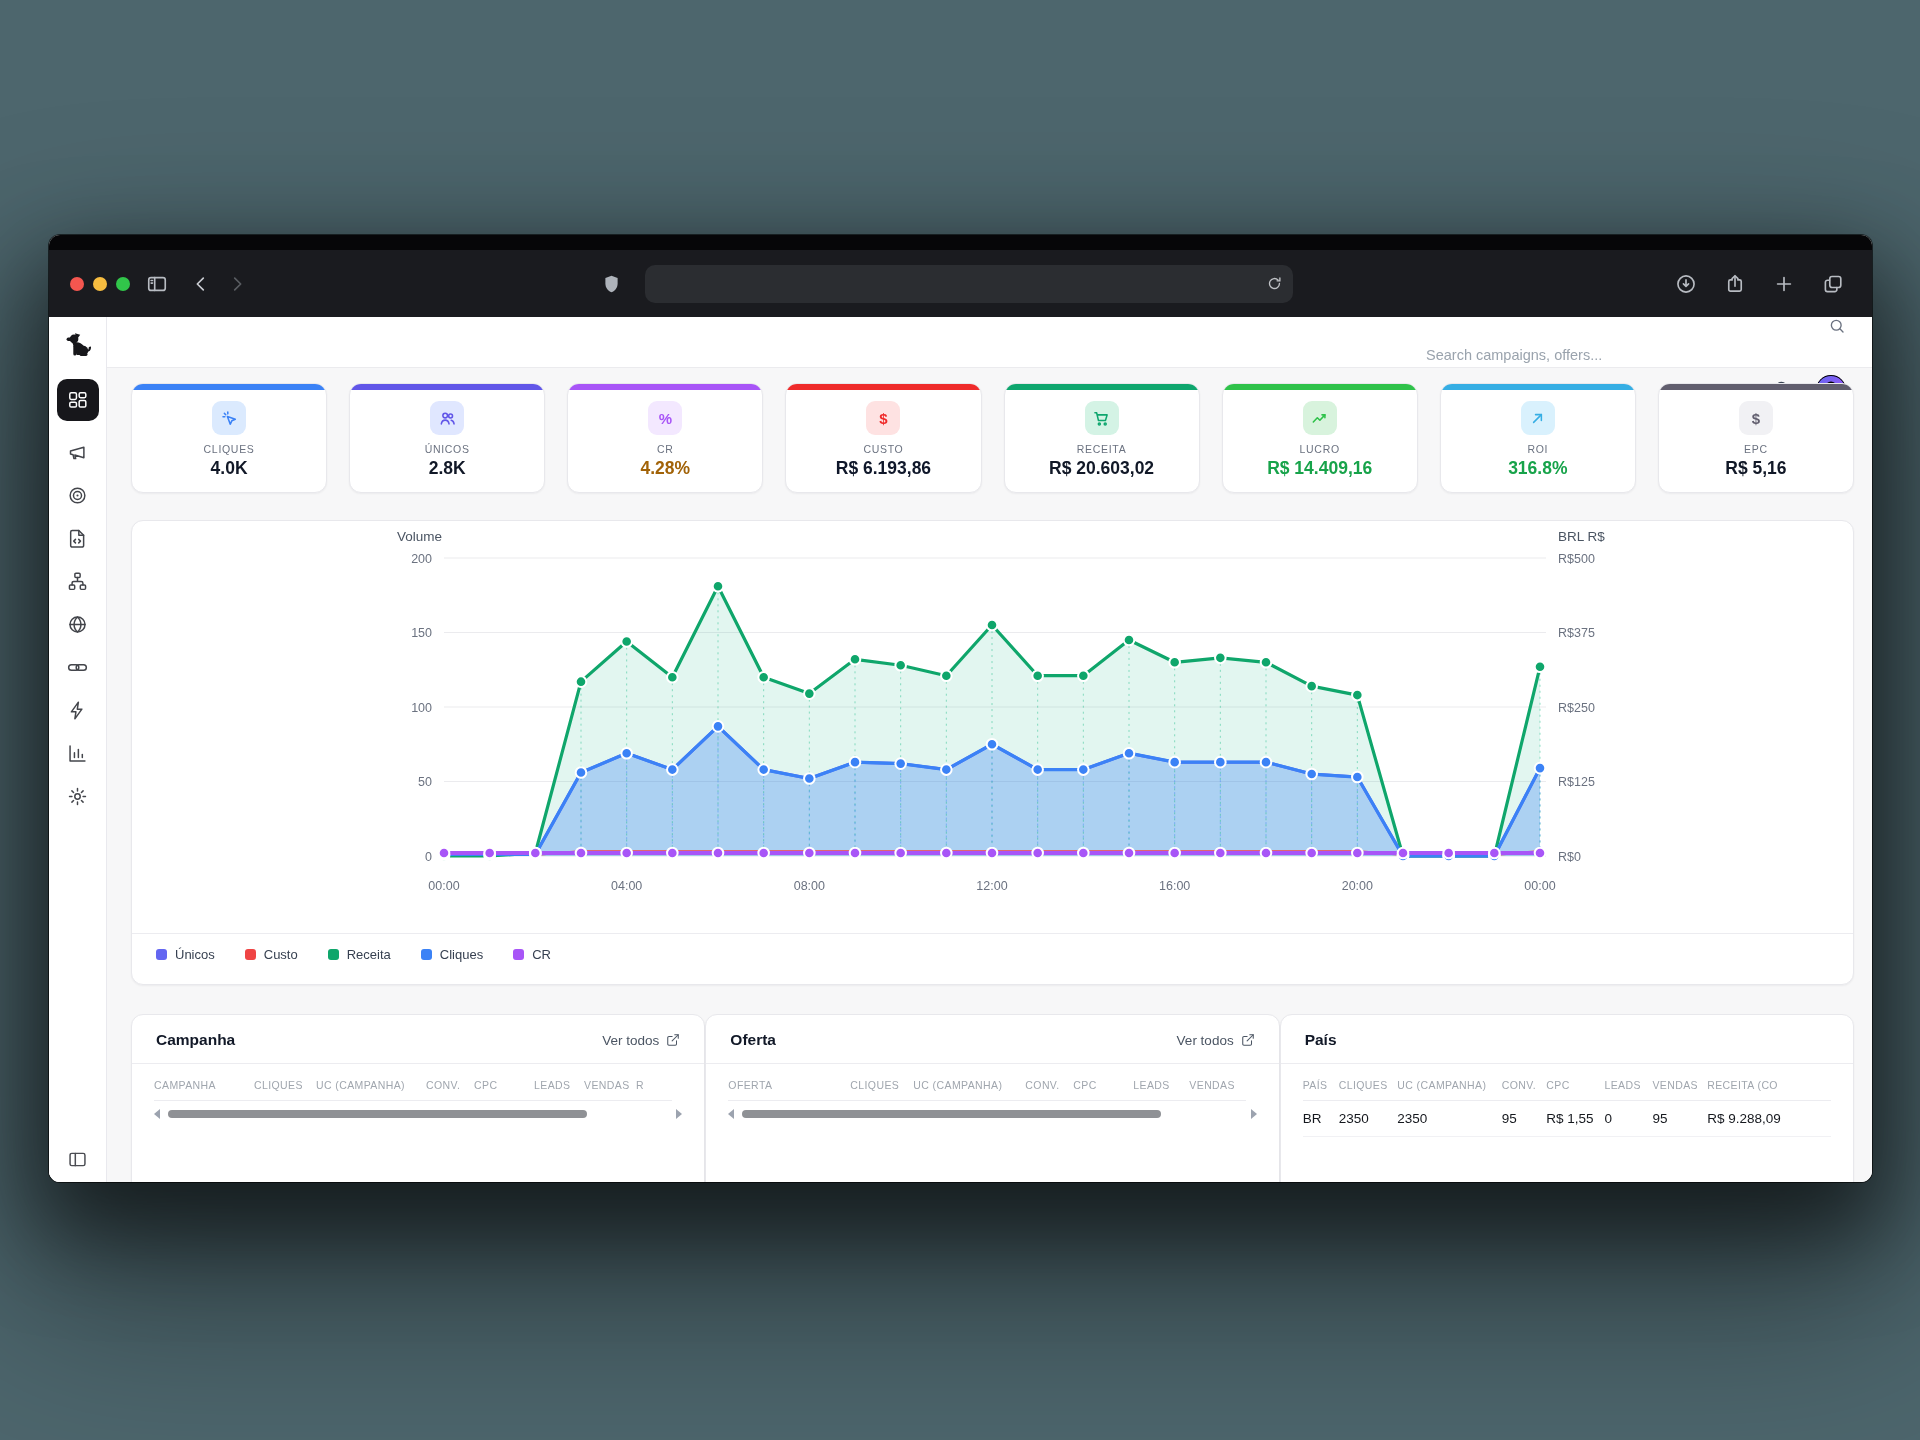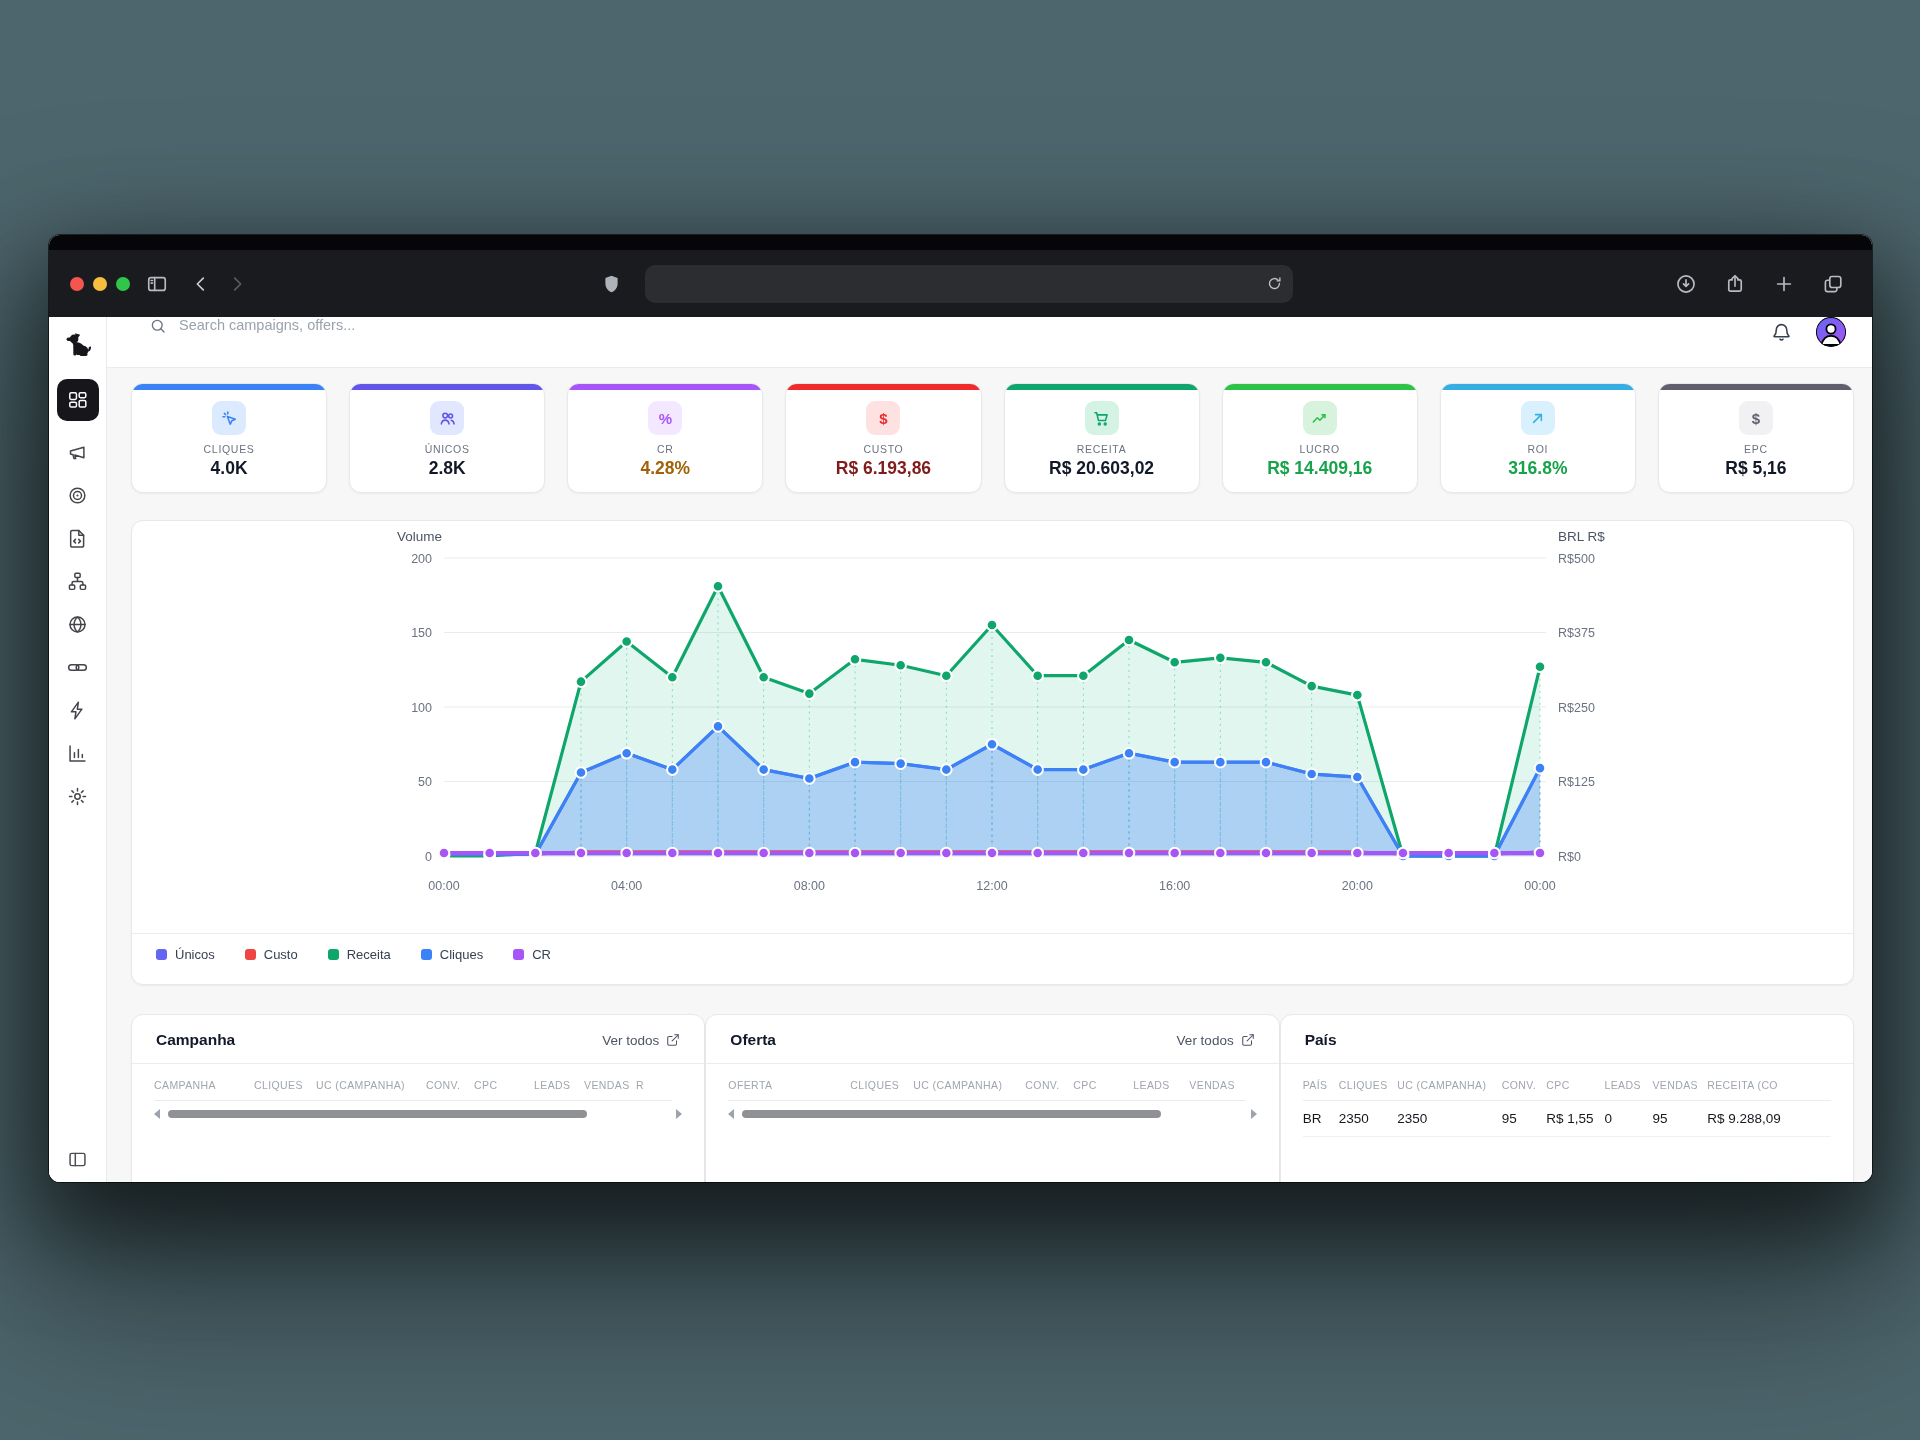--- a/index.html
+++ b/index.html
@@ -37,21 +37,21 @@
   .nav-ic { width:42px; height:43px; display:flex; align-items:center; justify-content:center;
             color:#43454b; border-radius:9px; }
   .nav-ic svg, .nav-tile svg { stroke:currentColor; fill:none; stroke-width:1.7;
             stroke-linecap:round; stroke-linejoin:round; }
   .nav-tile svg { stroke:#ffffff; }
   .side-foot { margin-top:auto; color:#4b4d53; display:flex; }
   .side-foot svg { stroke:currentColor; fill:none; stroke-width:1.7; stroke-linecap:round; }
 
   .main { flex:1; display:flex; flex-direction:column; min-width:0; }
   .topbar { height:51px; background:#ffffff; border-bottom:1px solid #ebebee;
-            display:flex; align-items:flex-start; padding:0 26px 0 42px; gap:12px; }
+            display:flex; align-items:flex-end; padding:0 26px 0 42px; gap:12px;flex-direction:column; }
   .topbar .sico { color:#6b7280; display:flex; }
   .topbar svg { stroke:currentColor; fill:none; stroke-width:1.8; stroke-linecap:round; }
   .search-input { border:none; outline:none; font-size:14.5px; width:420px; color:#111827;
                   background:transparent; font-family:"Liberation Sans",sans-serif; }
   .search-input::placeholder { color:#9aa3ad; }
   .top-right { margin-left:auto; display:flex; align-items:center; gap:24px; }
   .bell { color:#374151; display:flex; }
 
   .content { flex:1; overflow:hidden; padding:15px 18px 0 24px; }
 
@@ -331,21 +331,21 @@
           <div class="kpi" style="--accent: #a855f7; --chip: #f3e8ff;">
             <div class="accent"></div>
             <div class="chip">%</div>
             <div class="lbl">CR</div>
             <div class="val" style="color: #a16207;">4.28%</div>
           </div>
           <div class="kpi" style="--accent: #ef2b2b; --chip: #fee2e2;">
             <div class="accent"></div>
             <div class="chip">$</div>
             <div class="lbl">CUSTO</div>
-            <div class="val" style="color: #7f1d1d;">R$ 6.193,86</div>
+            <div class="val" style="color: #0f172a;">R$ 6.193,86</div>
           </div>
           <div class="kpi" style="--accent: #0ea66e; --chip: #d4f3e5;">
             <div class="accent"></div>
             <div class="chip">
               <svg width="17" height="17" viewBox="0 0 22 22">
                   <circle cx="8.2" cy="18" r="1.3"></circle>
                   <circle cx="15.8" cy="18" r="1.3"></circle>
                   <path d="M2.5 3.5h2.2l2.4 10.2h9l2.2-7.4H5.4"></path>
                 </svg>
             </div>

